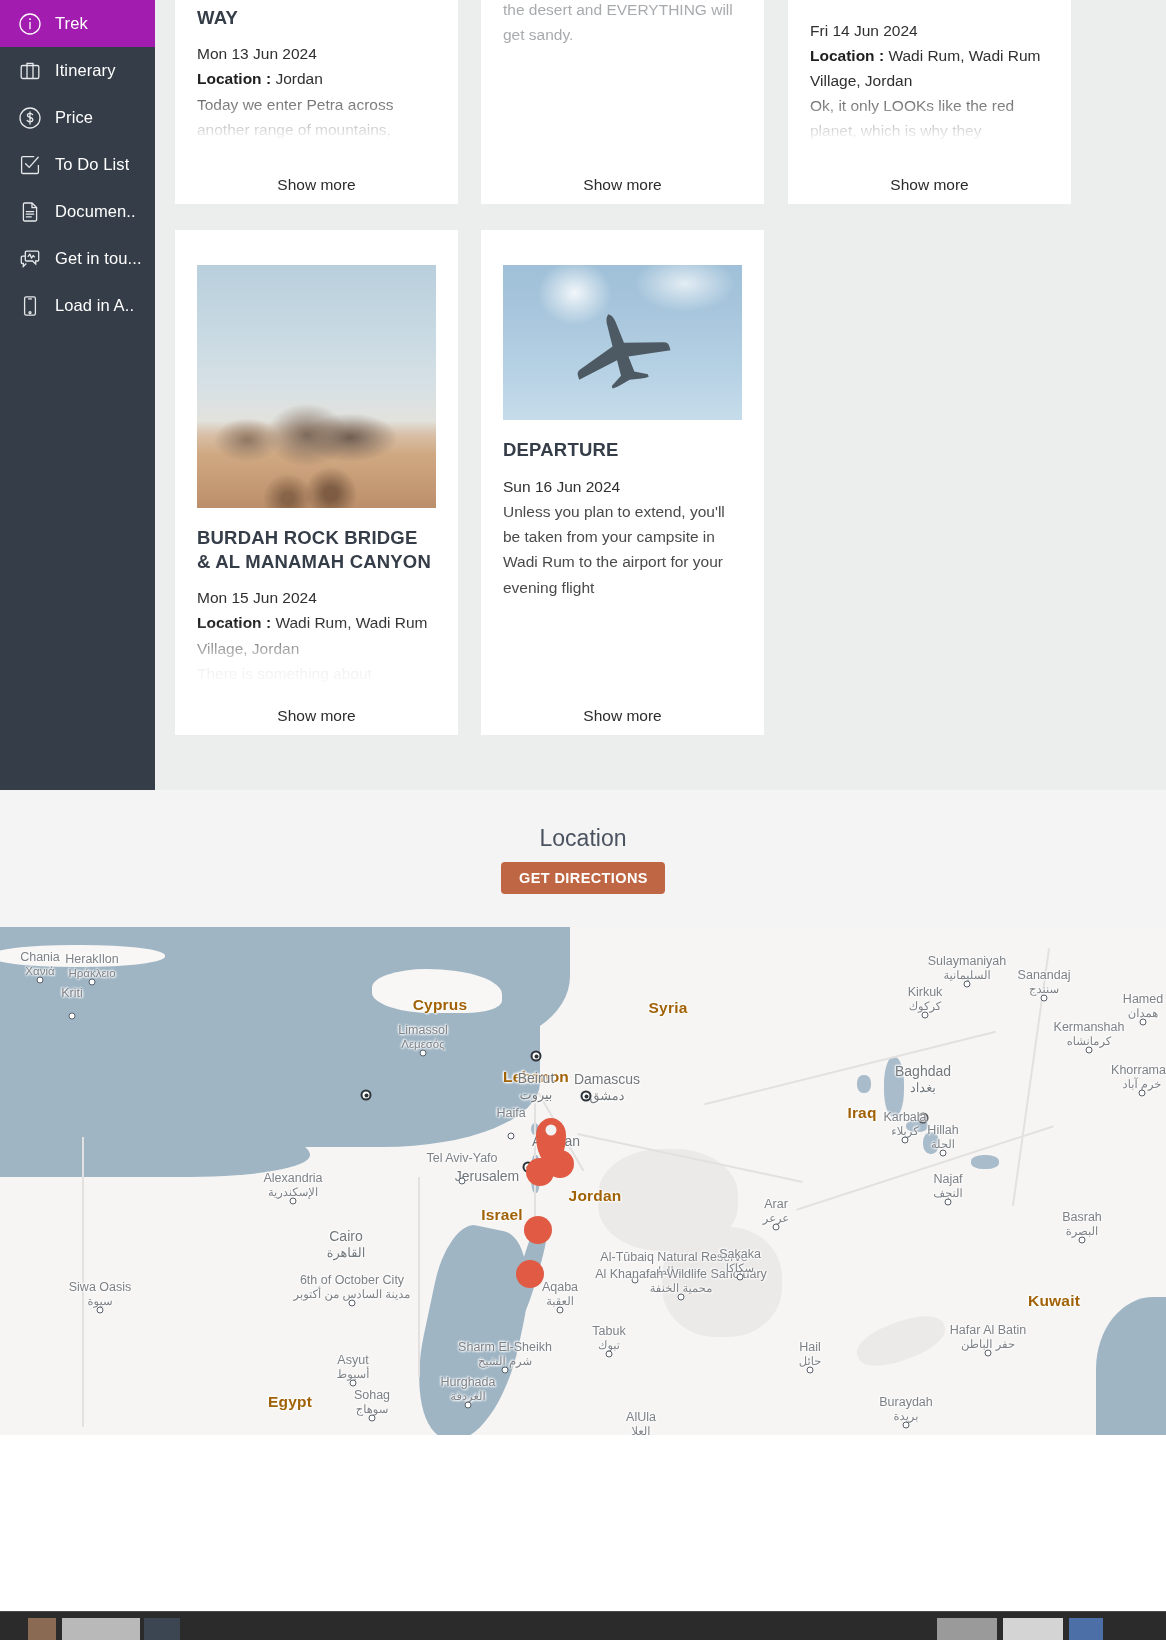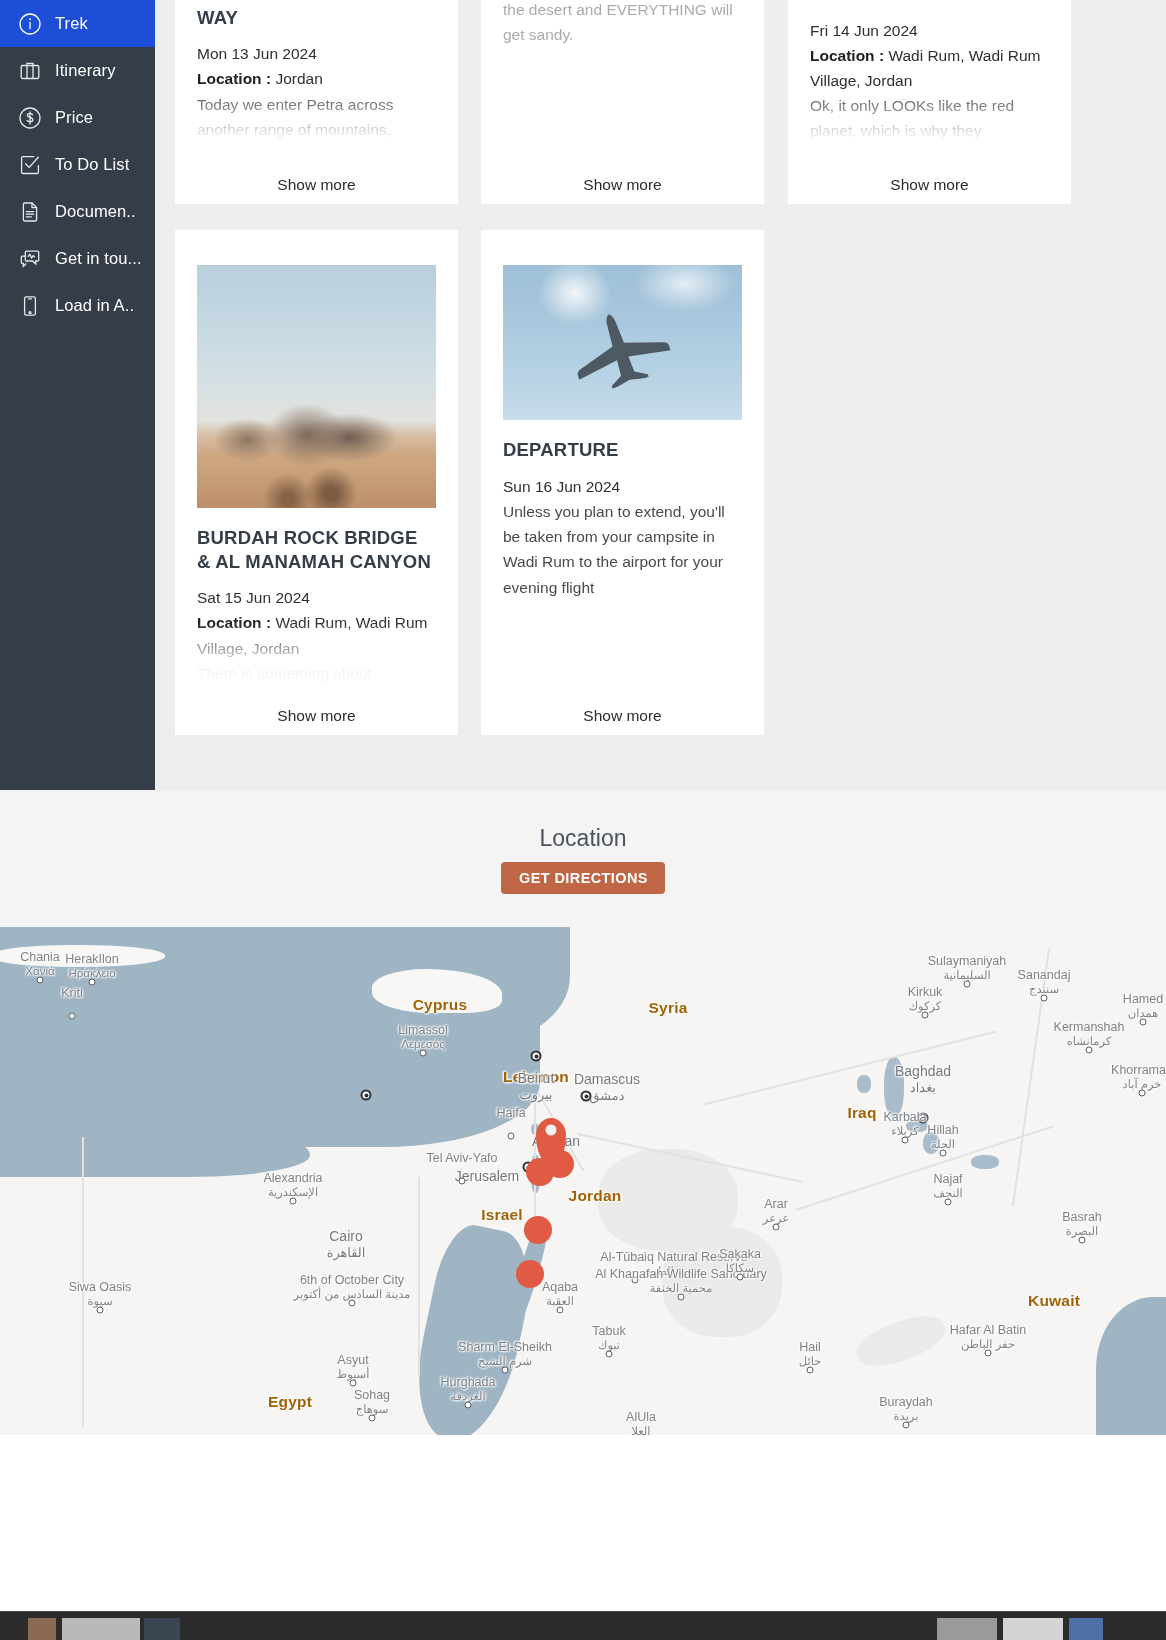--- a/index.html
+++ b/index.html
@@ -30,21 +30,21 @@
   .nav-item {
     display: flex; align-items: center;
     height: 47px;
     padding-left: 17px;
     color: #ffffff;
     font-size: 16.5px;
     letter-spacing: .1px;
     cursor: pointer;
     white-space: nowrap;
   }
-  .nav-item.active { background: #1d4ed8; }
+  .nav-item.active { background: #a21caf; }
   .nav-icon {
     width: 25px; height: 25px;
     margin-right: 13px;
     flex: 0 0 25px;
     display: flex; align-items: center; justify-content: center;
   }
   .nav-icon svg { display: block; }
   .nav-label { overflow: hidden; }
 
   
@@ -347,21 +347,21 @@
         <div class="fade-mask" style="bottom:39px;"></div>
         <div class="show-more">Show more</div>
       </div>
 
       <div class="card" style="left:0; top:230px; width:283px; height:505px;">
         <div style="padding:35px 22px 0 22px;">
           <div class="card-img img-camels"></div>
         </div>
         <div class="card-body" style="padding-top:18px;">
           <div class="card-title">BURDAH ROCK BRIDGE &amp; AL MANAMAH CANYON</div>
-          <div class="card-date">Sat 15 Jun 2024</div>
+          <div class="card-date">Mon 15 Jun 2024</div>
           <div class="card-loc">
             <b>Location :</b>
             <span>Wadi Rum, Wadi Rum Village, Jordan</span>
           </div>
           <div class="card-desc">There is something about</div>
         </div>
         <div class="fade-mask" style="bottom:39px;"></div>
         <div class="show-more">Show more</div>
       </div>
 

